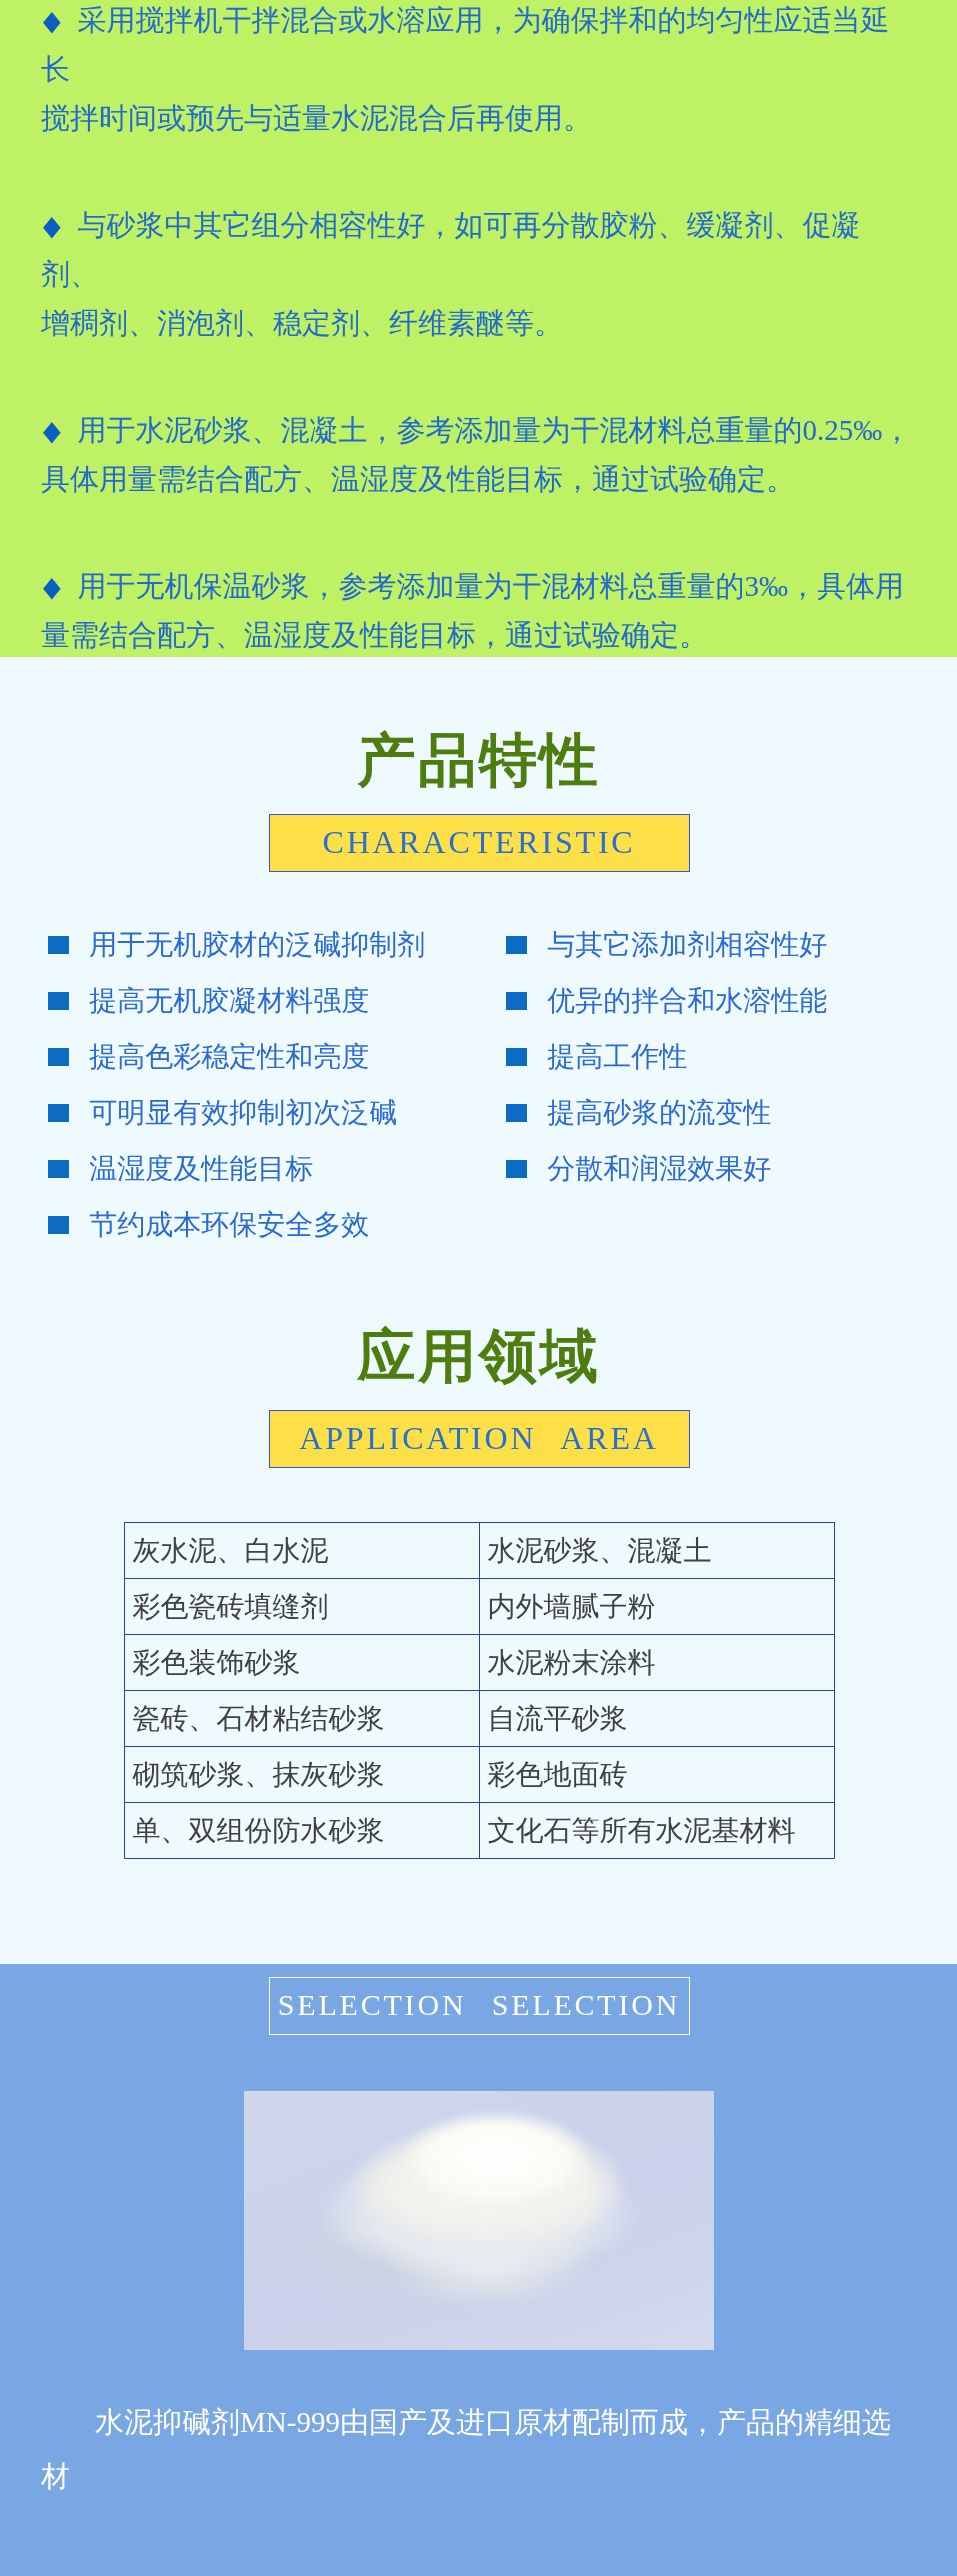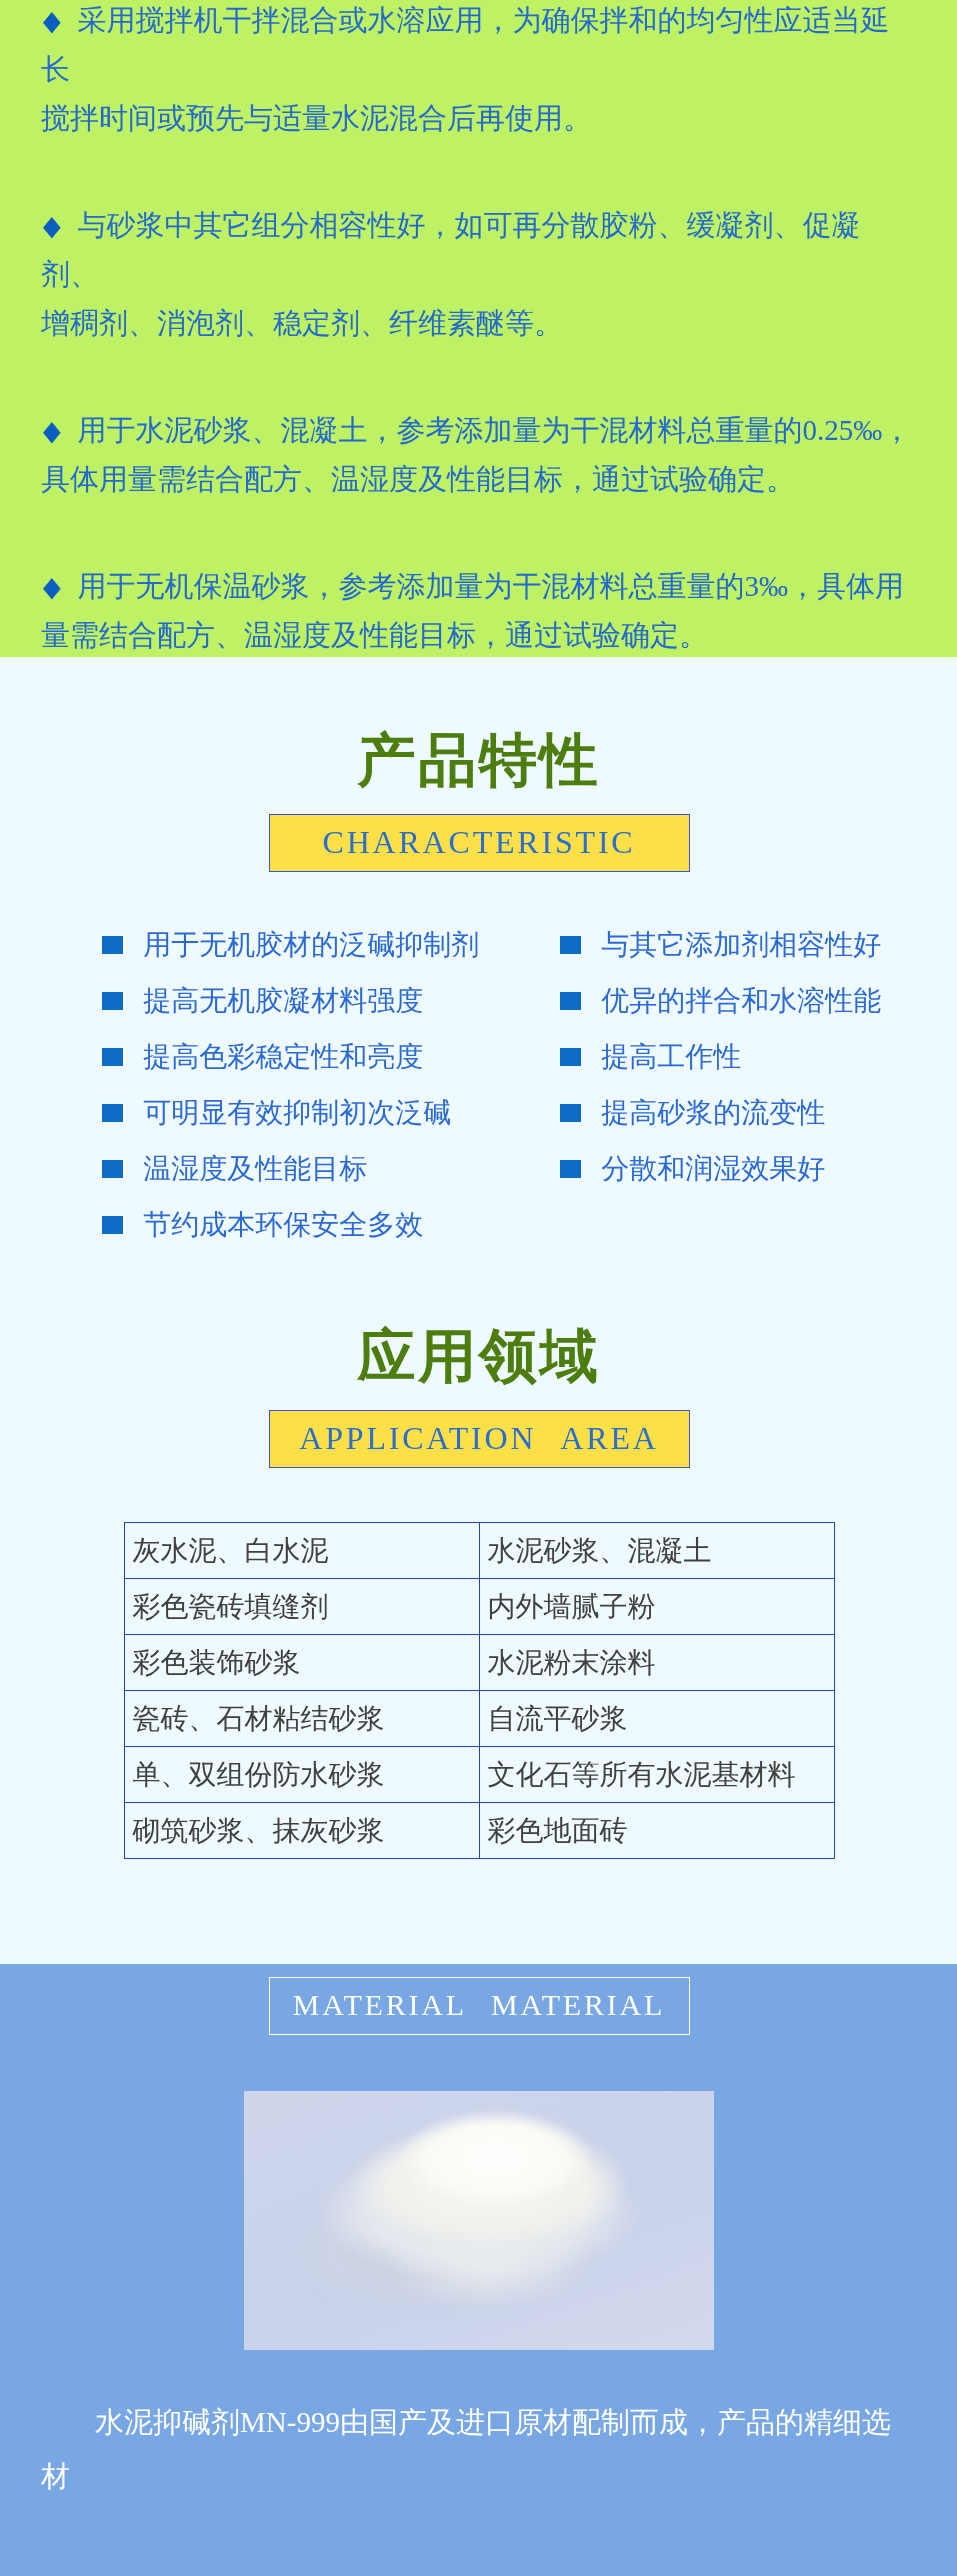--- a/index.html
+++ b/index.html
@@ -35,21 +35,21 @@
   .sub-box {
     width: 421px; height: 58px; margin: 24px auto 0;
     border: 1.9px solid #3c50d8; background: #fde047;
     text-align: center; line-height: 54px;
     color: #2b6ecf; font-size: 32px; letter-spacing: 2.8px; word-spacing: 15px;
     white-space: nowrap;
   }
 
   .features {
     display: grid; grid-template-columns: 458px 1fr;
-    padding-left: 102px; margin-top: 45px;
+    padding-left: 48px; margin-top: 45px;
   }
   .feat {
     height: 56px; display: flex; align-items: center;
     color: #2b6ad2; font-size: 28px; white-space: nowrap;
   }
   .sq {
     width: 20.6px; height: 18.7px; background: #0c6cc4;
     display: inline-block; margin-right: 20.6px; flex: 0 0 auto;
   }
 
@@ -195,33 +195,33 @@
         </tr>
         <tr>
           <td>彩色装饰砂浆</td>
           <td>水泥粉末涂料</td>
         </tr>
         <tr>
           <td>瓷砖、石材粘结砂浆</td>
           <td>自流平砂浆</td>
         </tr>
         <tr>
+          <td>砌筑砂浆、抹灰砂浆</td>
+          <td>彩色地面砖</td>
+        </tr>
+        <tr>
           <td>单、双组份防水砂浆</td>
           <td>文化石等所有水泥基材料</td>
-        </tr>
-        <tr>
-          <td>砌筑砂浆、抹灰砂浆</td>
-          <td>彩色地面砖</td>
         </tr>
       </tbody>
     </table>
   </div>
 
   <div class="section-c">
-    <div class="sub-box light">MATERIAL MATERIAL</div>
+    <div class="sub-box light">SELECTION SELECTION</div>
 
     <div class="photo">
       <div class="pile pile-shadow"></div>
       <div class="pile pile-base"></div>
       <div class="pile pile-low"></div>
       <div class="pile pile-mid"></div>
       <div class="pile pile-top"></div>
     </div>
 
     <p class="material-desc">水泥抑碱剂MN-999由国产及进口原材配制而成，产品的精细选材</p>

